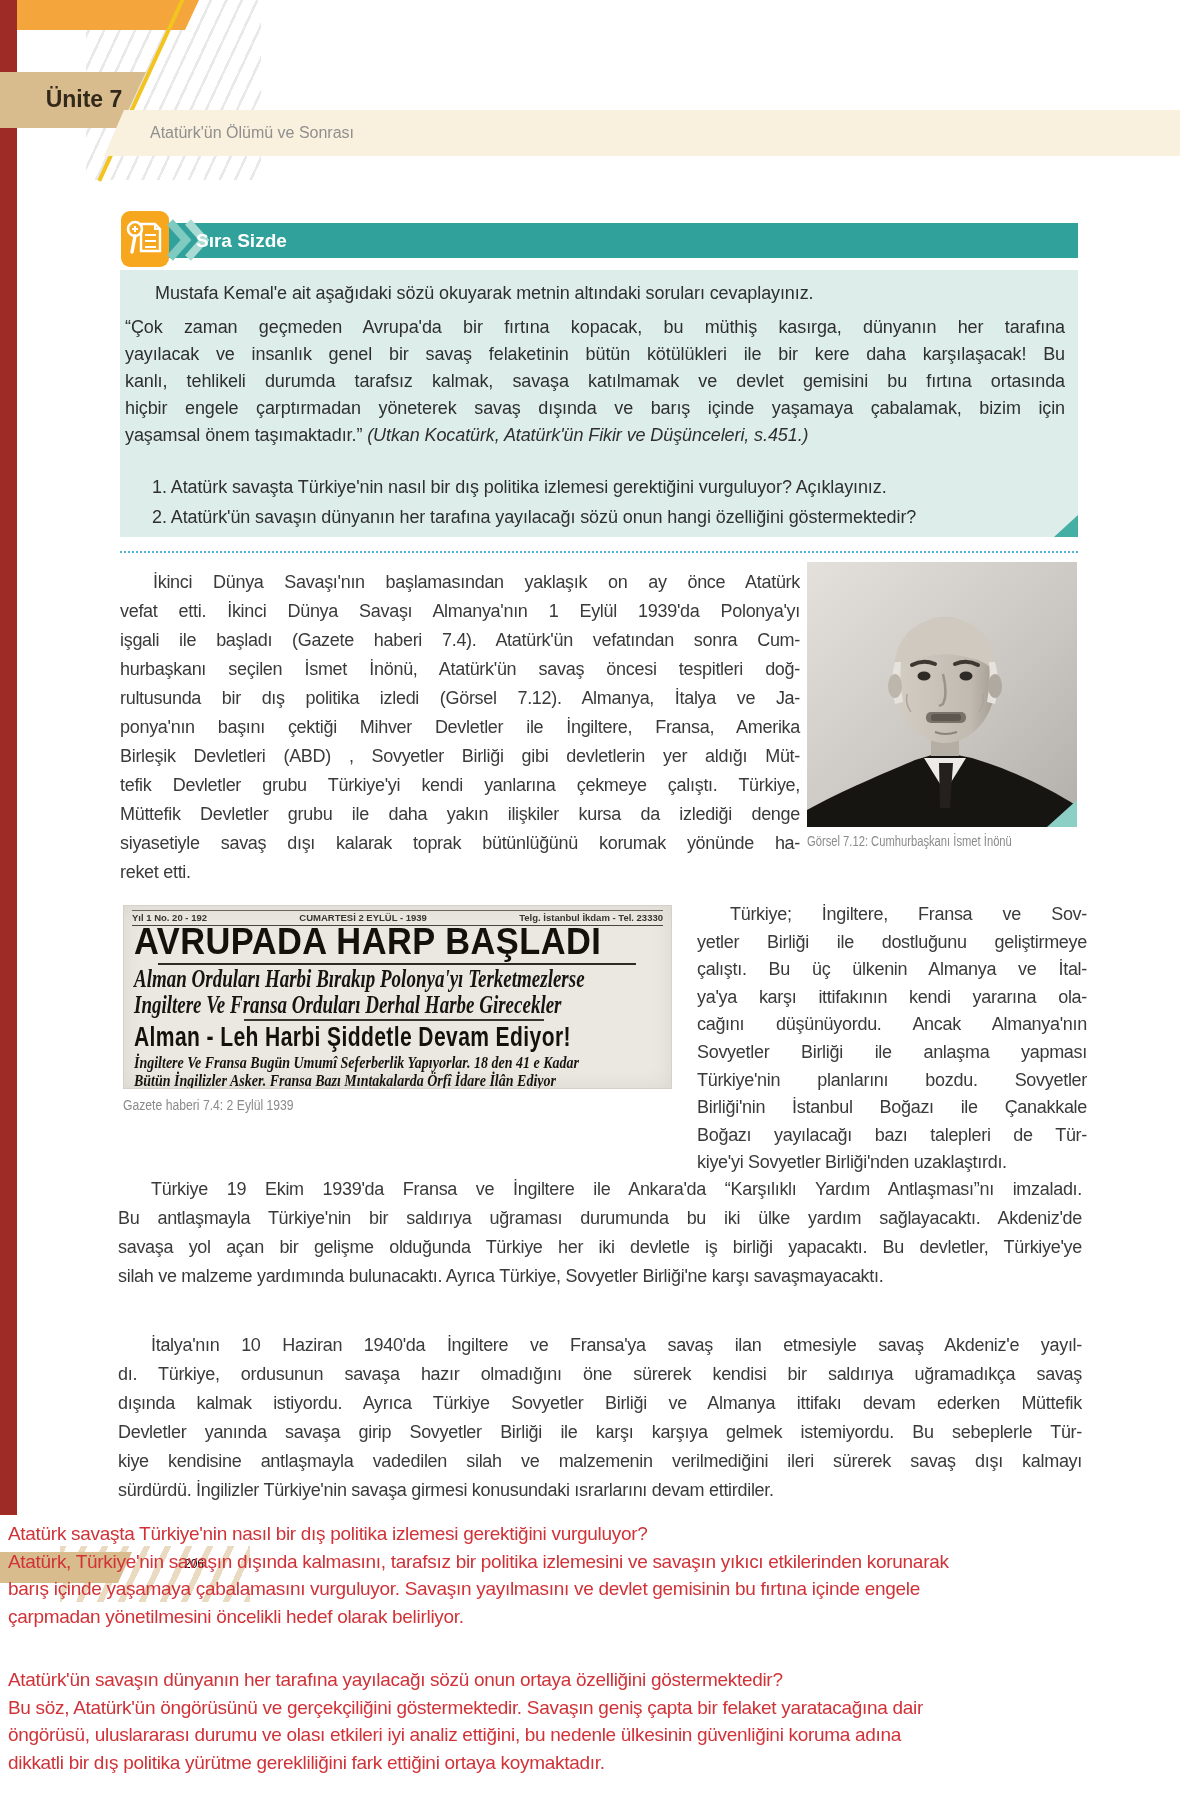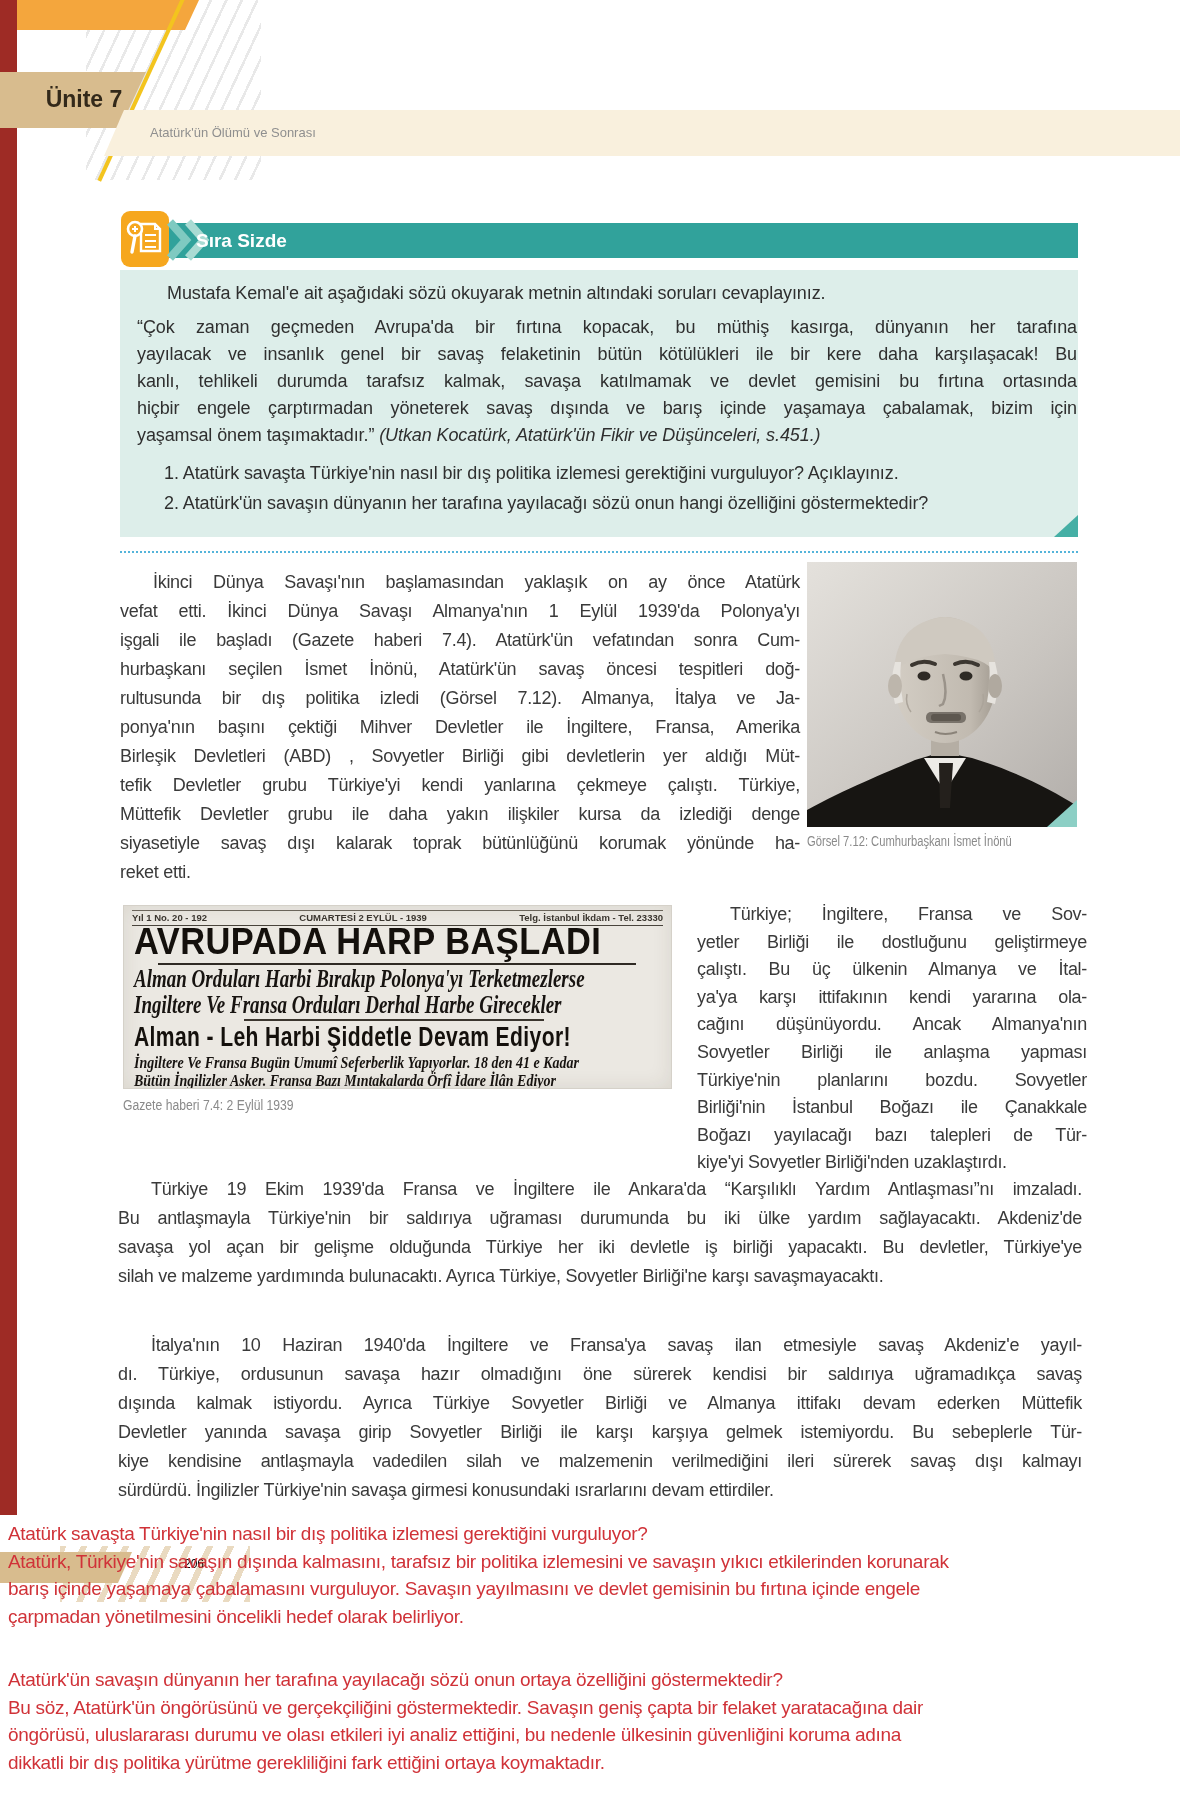--- a/index.html
+++ b/index.html
@@ -13,36 +13,36 @@
       clip-path:polygon(0 0,100% 0,calc(100% - 14px) 100%,0 100%);}
   .yellow-diagonal{position:absolute;left:139px;top:-10px;width:4px;height:200px;background:#f3c41e;
       transform:rotate(24.7deg);}
   .unit-banner{position:absolute;left:0;top:72px;width:146px;height:56px;background:#d8bc8e;
       clip-path:polygon(0 0,100% 0,calc(100% - 26px) 100%,0 100%);}
   .unit-label{position:absolute;left:24px;top:86px;width:120px;text-align:center;
       font-size:23px;font-weight:bold;color:#33291a;}
   .chapter-band{position:absolute;left:98px;top:110px;width:1082px;height:46px;background:#f9f0dd;
       clip-path:polygon(26px 0,100% 0,100% 100%,6px 100%);}
   .chapter-title{position:absolute;left:150px;top:110px;height:46px;line-height:46px;
-      font-size:13px;color:#8f8f8f;}
+      font-size:16px;color:#8f8f8f;}
   
   .activity-bar{position:absolute;left:132px;top:223px;width:946px;height:35px;background:#31a29b;}
   .activity-title{position:absolute;left:196px;top:223px;height:35px;line-height:35px;
       font-size:19px;font-weight:bold;color:#ffffff;}
   .activity-icon{position:absolute;left:121px;top:211px;width:48px;height:56px;}
   .activity-chevrons{position:absolute;left:166px;top:218px;width:46px;height:44px;}
   .activity-box{position:absolute;left:120px;top:270px;width:958px;height:267px;background:#ddeeea;
       font-size:18px;color:#2f2f2f;}
-  .activity-inner{position:absolute;left:17px;top:10px;width:940px;letter-spacing:-0.1px;}
+  .activity-inner{position:absolute;left:5px;top:10px;width:940px;letter-spacing:-0.1px;}
   .activity-instruction{text-indent:30px;line-height:27px;}
   .quote-lines{margin-top:7px;}
   .quote-lines .line{line-height:27px;text-align:justify;text-align-last:justify;}
   .quote-lastline{line-height:27px;}
   .quote-source{font-style:italic;}
-  .questions{margin-top:9px;}
+  .questions{margin-top:23px;}
   .question{line-height:30px;padding-left:27px;}
   .corner-fold{position:absolute;right:0;bottom:0;width:0;height:0;
       border-left:24px solid transparent;border-bottom:22px solid #45afa5;}
   .divider-dotted{position:absolute;left:120px;top:551px;width:958px;height:0;
       border-top:2px dotted #55b4da;}
   
   .para{position:absolute;font-size:18px;letter-spacing:-0.3px;color:#3a3a3a;}
   .para .line{text-align:justify;text-align-last:justify;}
   .para.endleft .line:last-child{text-align-last:left;}
   .para .line:first-child{text-indent:33px;}

